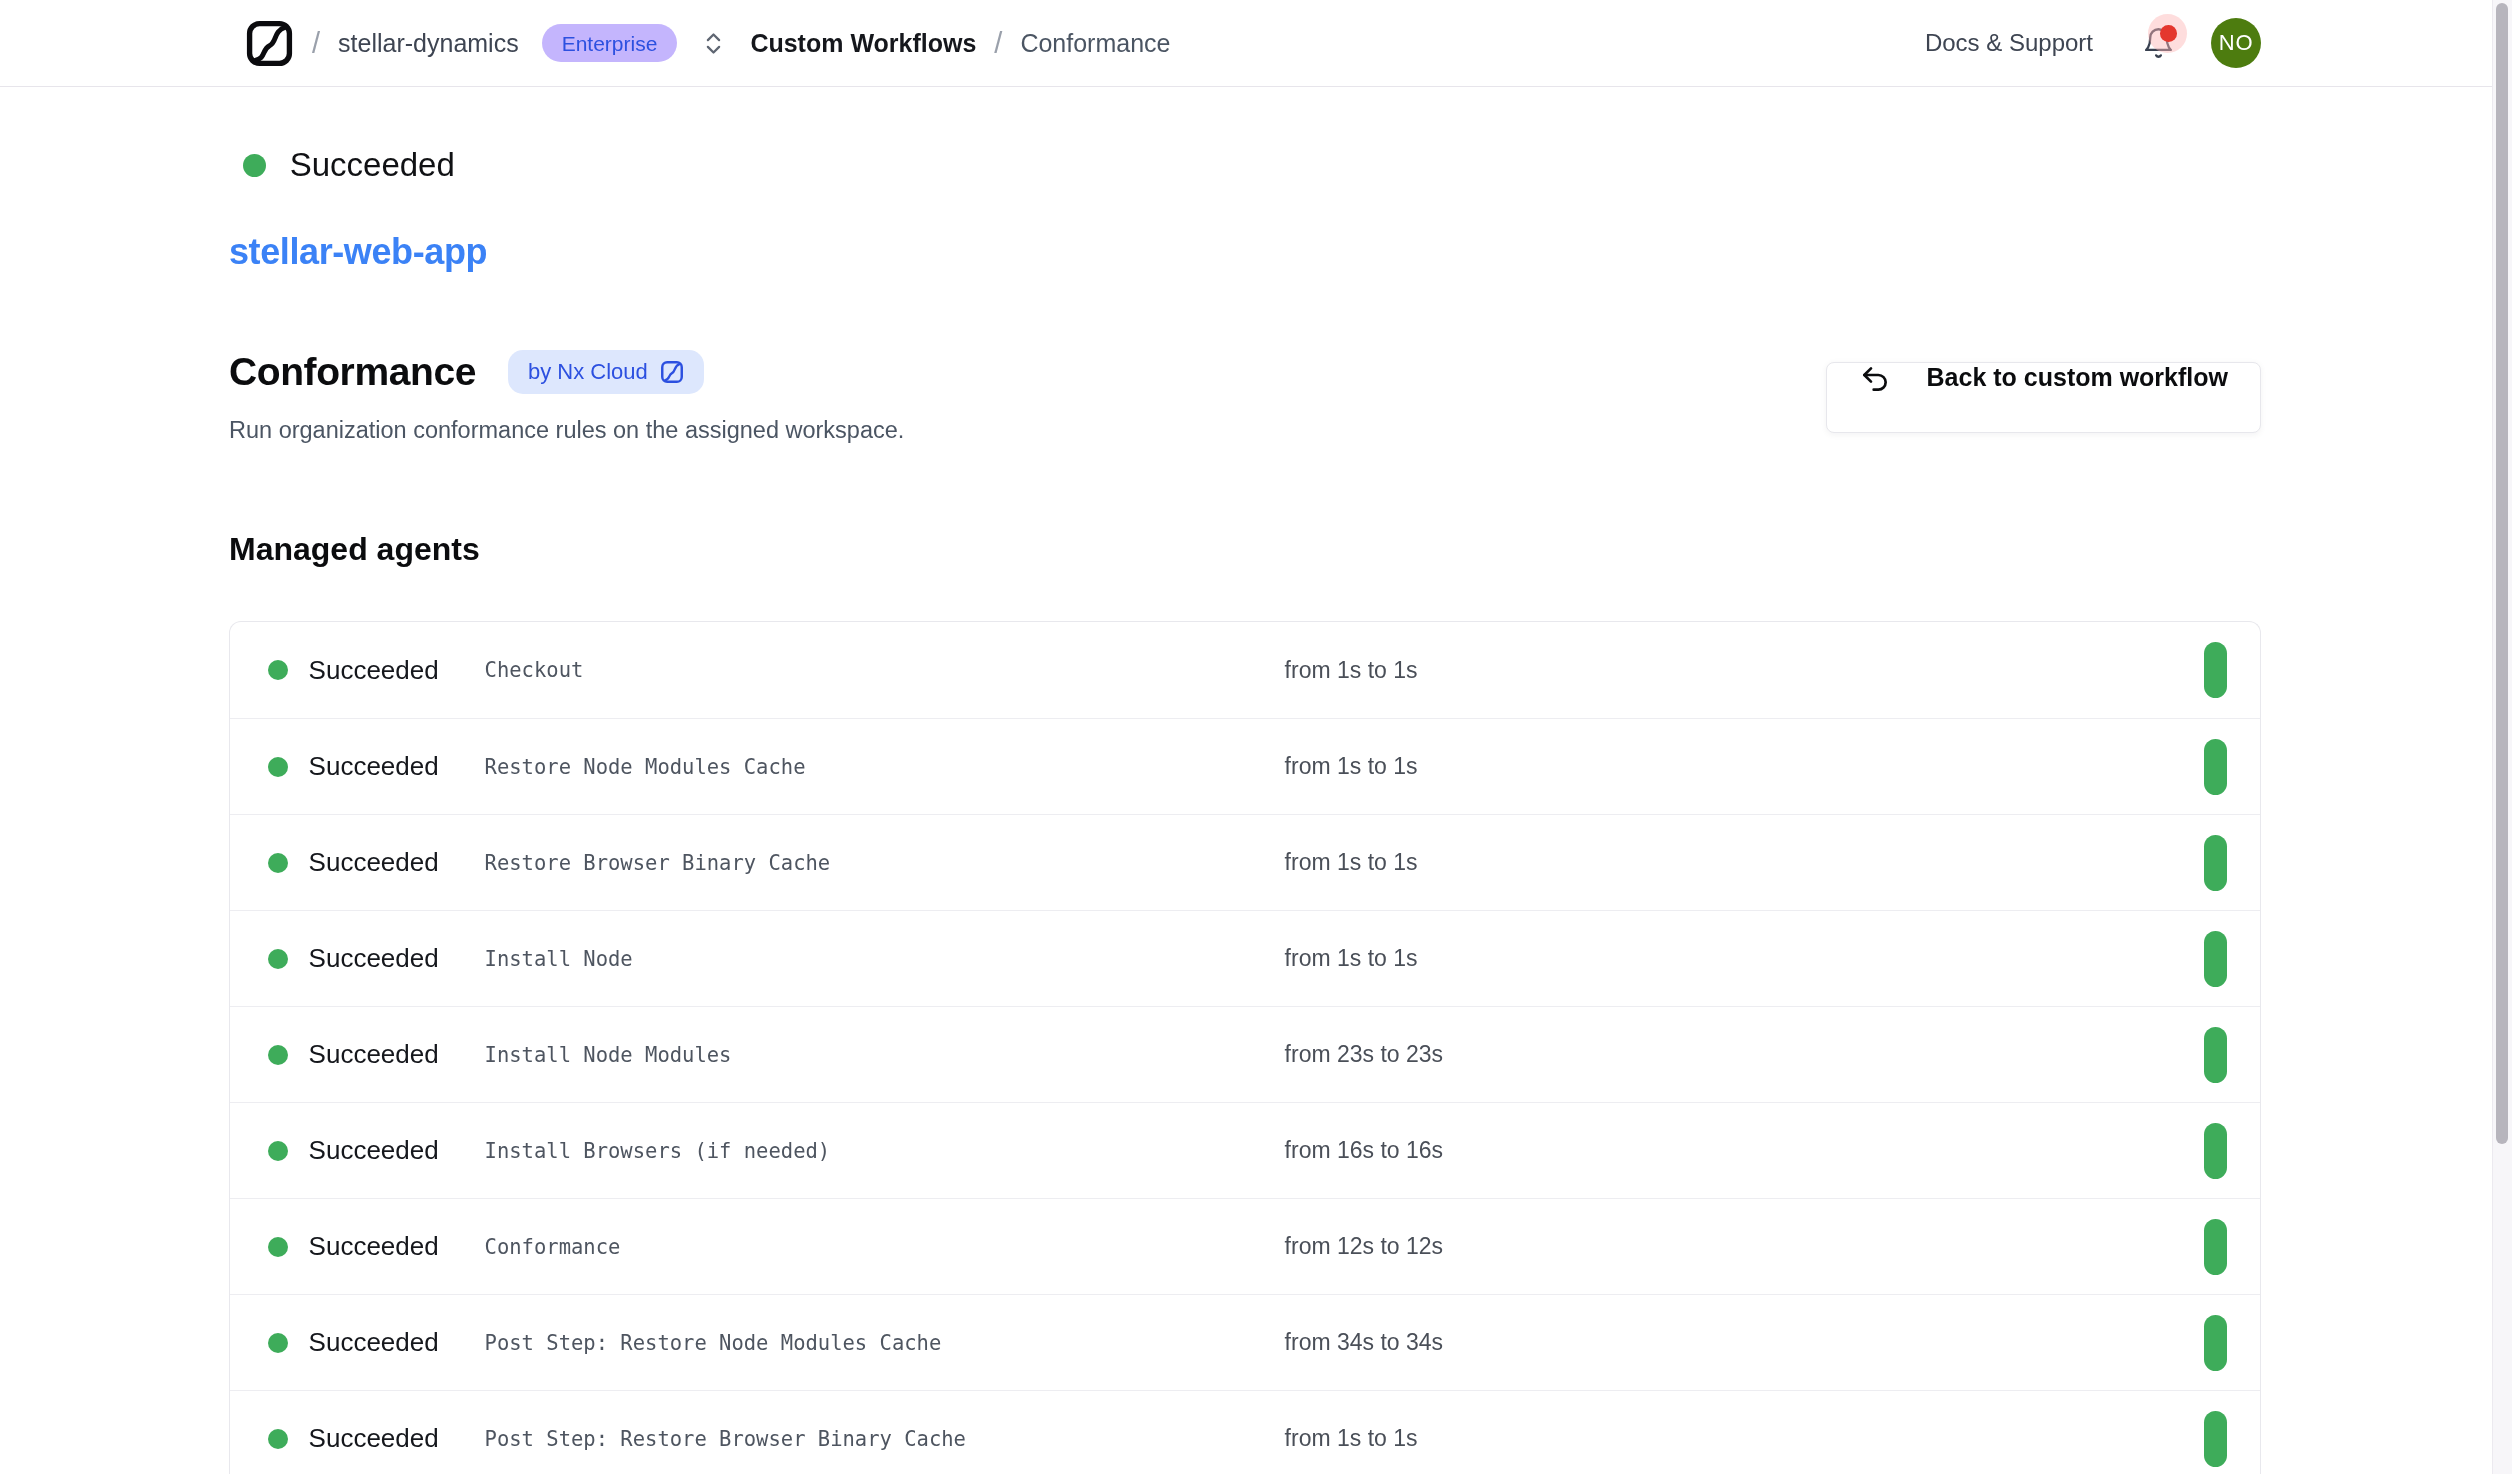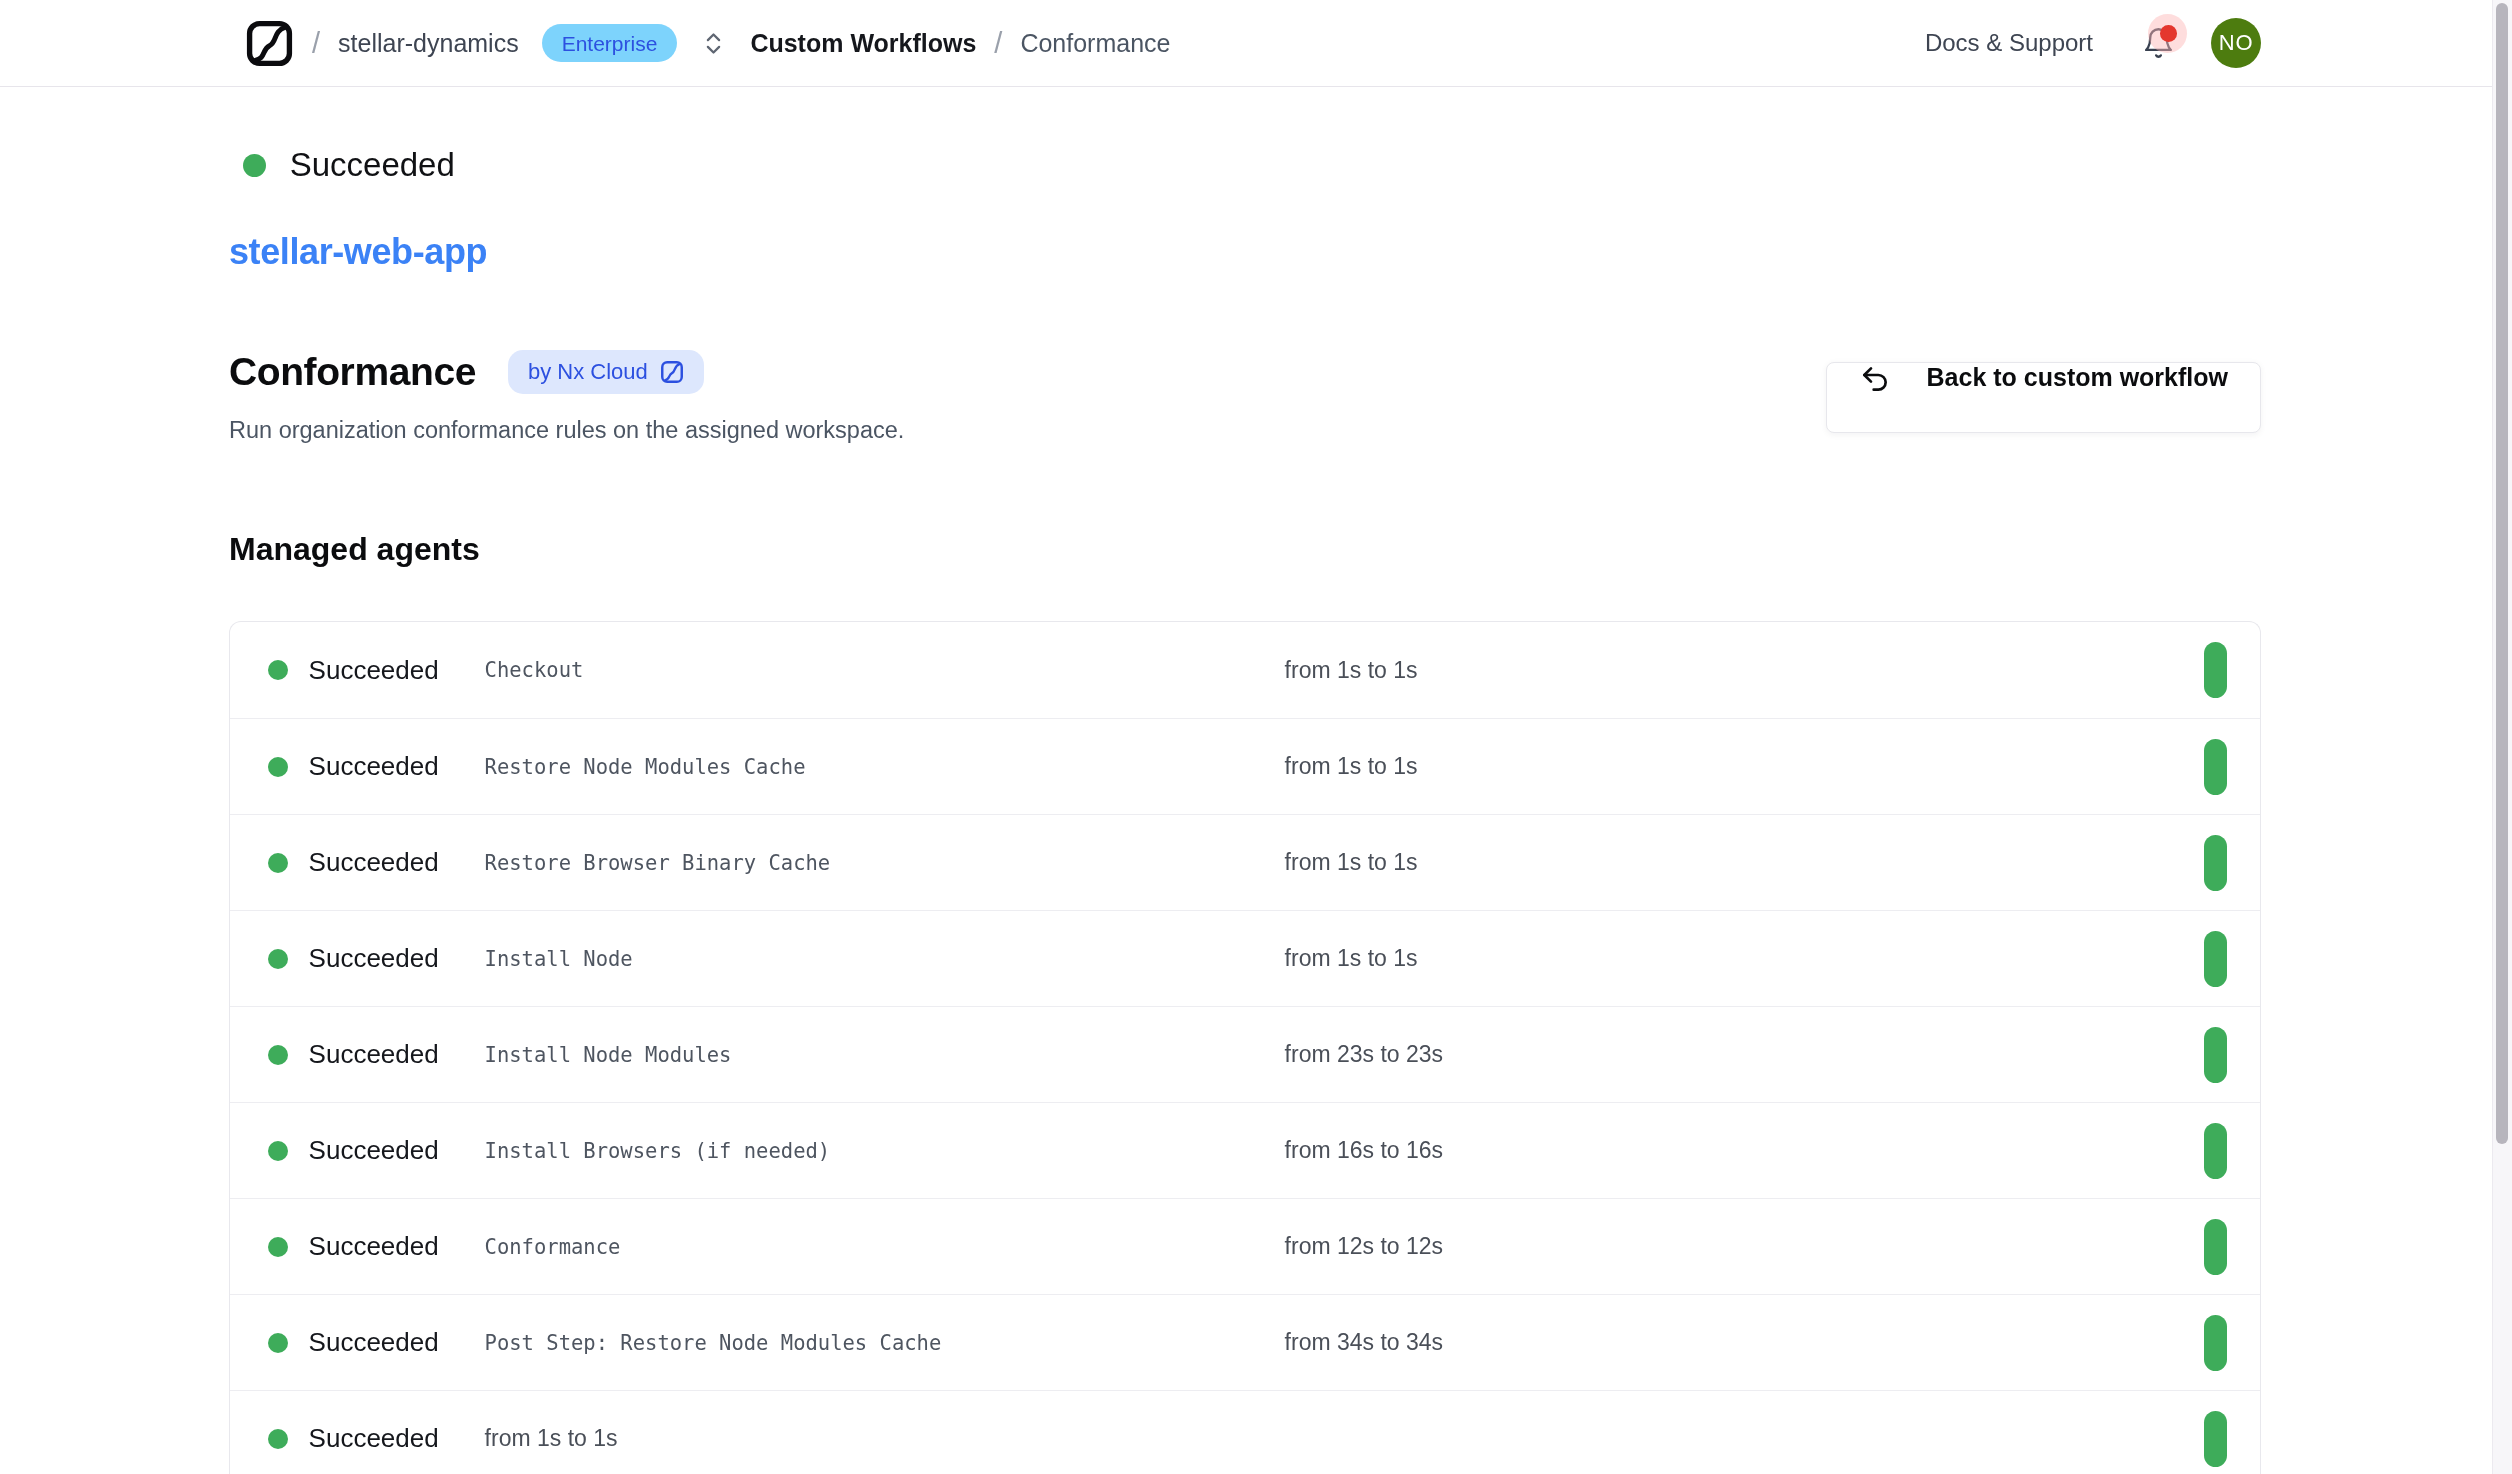--- a/index.html
+++ b/index.html
@@ -4,21 +4,21 @@
 <style>
   * { margin: 0; padding: 0; box-sizing: border-box; }
   html, body { width: 2512px; height: 1475px; overflow: hidden; background: #ffffff;
     font-family: "Liberation Sans", sans-serif; color: #16181d; }
 
   
   .navbar { height: 87px; background: #fff; border-bottom: 1.5px solid #e7e5eb;
     display: flex; align-items: center; padding: 0 251px 0 245px; }
   .crumb-sep { font-size: 29px; color: #9aa0ab; font-weight: 300; margin: 0 18px; }
   .org-name { font-size: 25px; color: #3e4552; }
-  .pill-badge { margin-left: 23px; background: #7dd3fc; color: #2c50e0; font-size: 21px;
+  .pill-badge { margin-left: 23px; background: #c4b5fd; color: #2c50e0; font-size: 21px;
     padding: 8.4px 20px; border-radius: 759px; line-height: 1; }
   .switcher { margin: 0 23px; display: flex; align-items: center; cursor: pointer; }
   .crumb-section { font-size: 25px; font-weight: 700; color: #15171c; }
   .crumb-page { font-size: 25px; color: #4b5563; }
   .nav-spacer { flex: 1; }
   .docs-link { font-size: 24px; color: #3e4552; margin-right: 49px; cursor: pointer; }
   .bell-wrap { position: relative; margin-right: 36px; width: 33px; height: 36px; cursor: pointer; }
   .notif-halo { position: absolute; right: -12px; top: -10.6px; width: 39px; height: 39px;
     border-radius: 50%; background: rgba(252, 180, 180, 0.45); }
   .notif-dot { position: absolute; right: -1.5px; top: 0px; width: 16.7px; height: 16.7px;
@@ -203,20 +203,21 @@
     <span class="dot"></span>
     <span class="agent-status">Succeeded</span>
     <span class="agent-name">Post Step: Restore Node Modules Cache</span>
     <span class="agent-time">from 34s to 34s</span>
     <span class="timeline-bar"></span>
   </div>
 
   <div class="agent-row">
     <span class="dot"></span>
     <span class="agent-status">Succeeded</span>
+    <span class="agent-name">Post Step: Restore Browser Binary Cache</span>
     <span class="agent-time">from 1s to 1s</span>
     <span class="timeline-bar"></span>
   </div>
 </div>
   </section>
 
 </main>
 
 <div class="scroll-track">
   <div class="scroll-thumb"></div>

